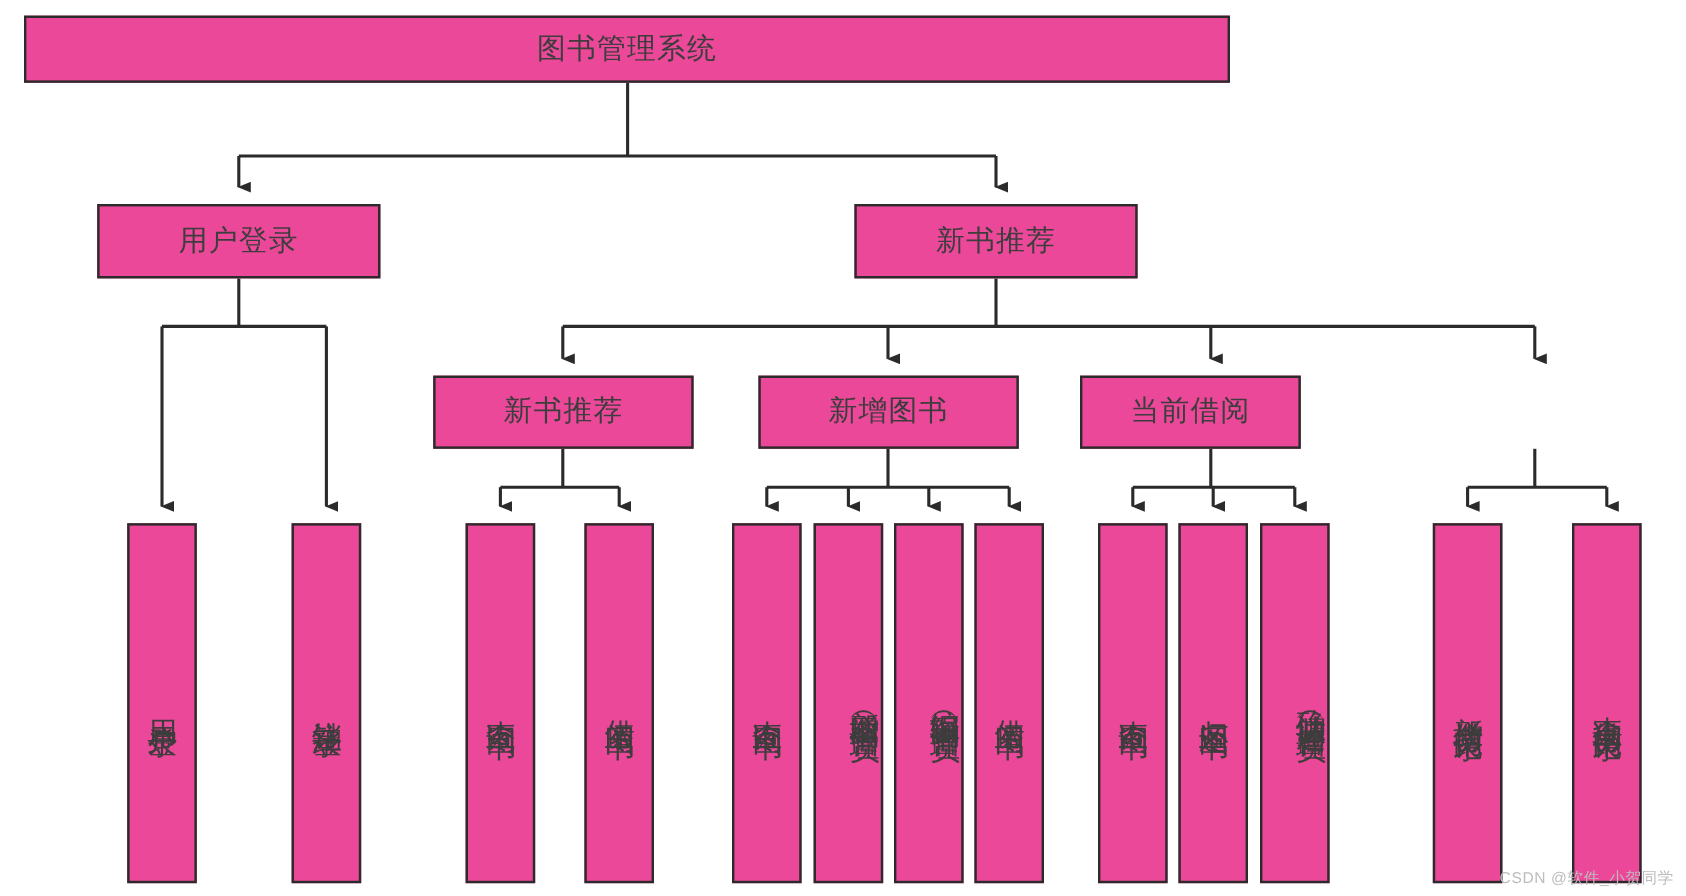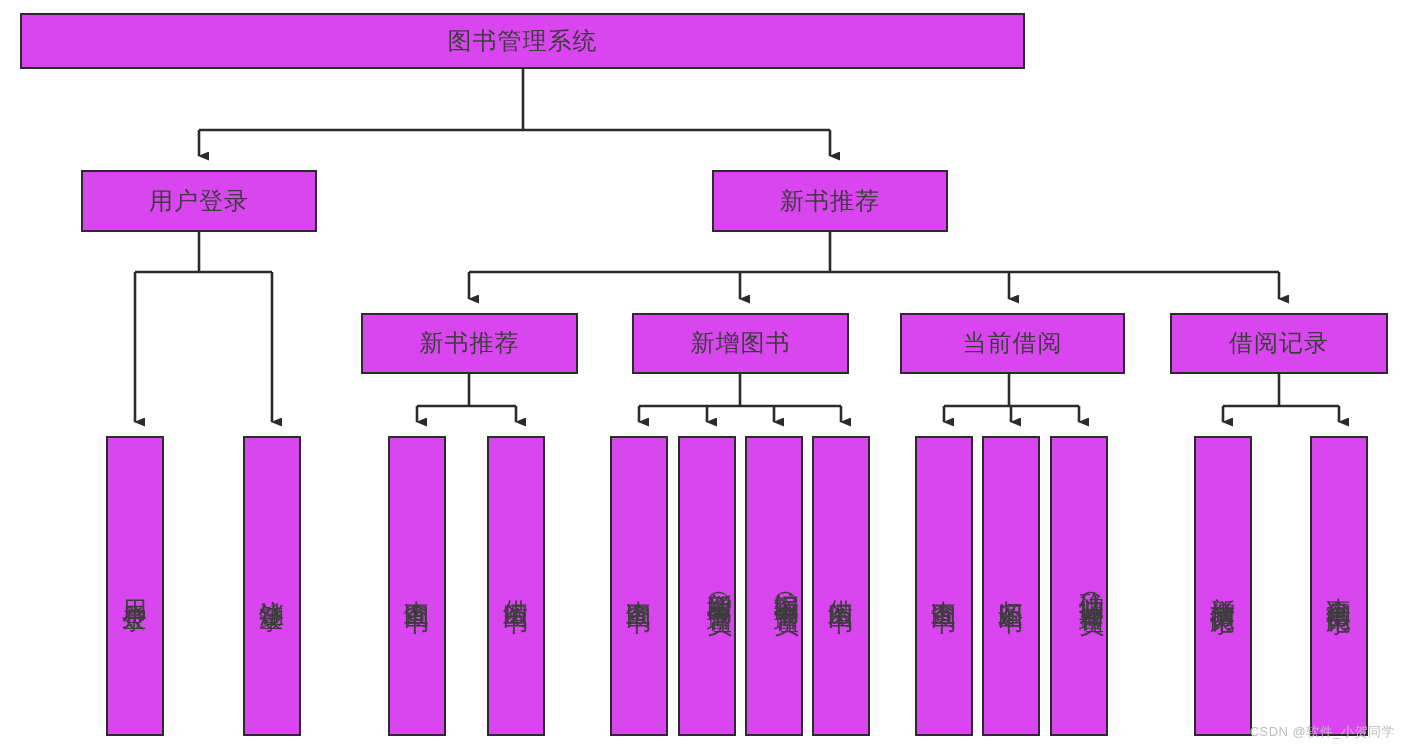--- a/index.html
+++ b/index.html
@@ -23,21 +23,21 @@
     left: 0;
     top: 0;
     width: 1405px;
     height: 747px;
     pointer-events: none;
   }
   .node-box {
     position: absolute;
     box-sizing: border-box;
     border: 2.5px solid #2b2b2b;
-    background: #d946ef;
+    background: #ec4899;
     color: #3d3d3d;
     display: flex;
     align-items: center;
     justify-content: center;
     overflow: hidden;
   }
   .node-box.horizontal {
     font-size: 24px;
     line-height: 1.1;
     letter-spacing: 1px;
@@ -137,25 +137,22 @@
   <div class="node-box horizontal" style="left: 712px; top: 170px; width: 236px; height: 62px;">
     <span class="node-label">新书推荐</span>
   </div>
 
   <div class="node-box horizontal" style="left: 361px; top: 313px; width: 217px; height: 61px;">
     <span class="node-label">新书推荐</span>
   </div>
   <div class="node-box horizontal" style="left: 632px; top: 313px; width: 217px; height: 61px;">
     <span class="node-label">新增图书</span>
   </div>
-  <div class="node-box horizontal" style="left: 900px; top: 313px; width: 225px; height: 61px;">
+  <div class="node-box horizontal" style="left: 900px; top: 313px; width: 184px; height: 61px;">
     <span class="node-label">当前借阅</span>
-  </div>
-  <div class="node-box horizontal" style="left: 1170px; top: 313px; width: 218px; height: 61px;">
-    <span class="node-label">借阅记录</span>
   </div>
 
   <div class="node-box vertical" style="left: 106px; top: 436px; width: 58px; height: 300px;">
     <span class="node-label">用户登录</span>
   </div>
   <div class="node-box vertical" style="left: 243px; top: 436px; width: 58px; height: 300px;">
     <span class="node-label">注销登录</span>
   </div>
   <div class="node-box vertical" style="left: 388px; top: 436px; width: 58px; height: 300px;">
     <span class="node-label">查询图书</span>

